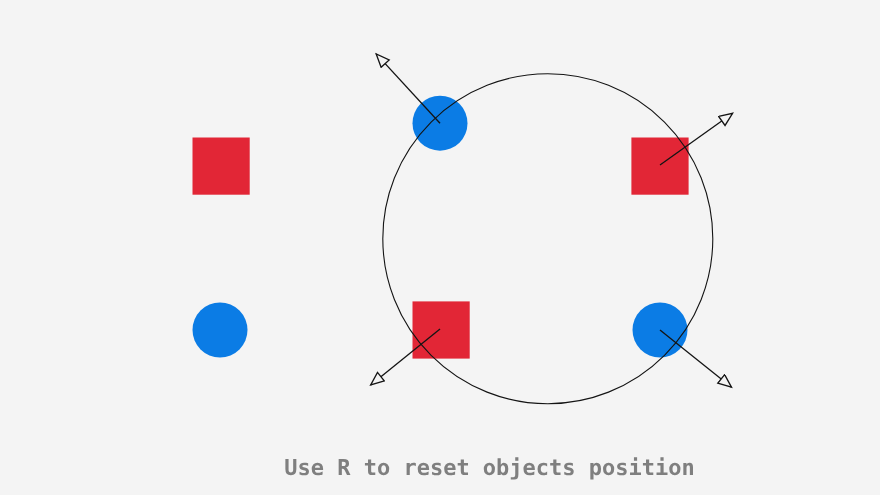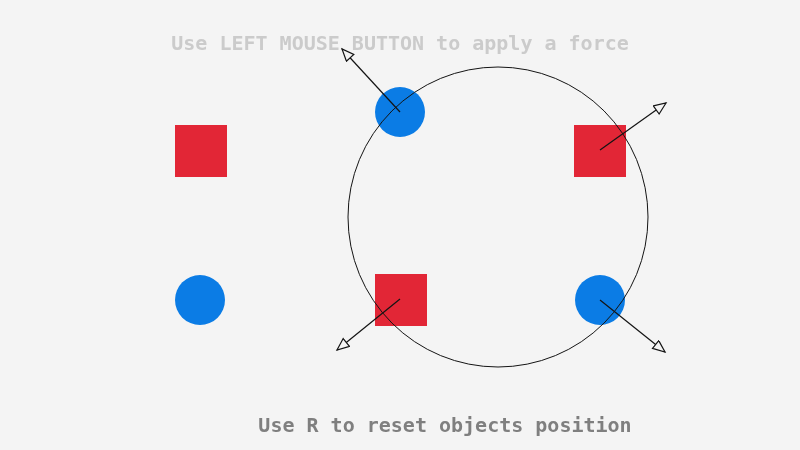--- a/index.html
+++ b/index.html
@@ -31,21 +31,20 @@
     position: absolute;
     left: 0;
     top: 0;
   }
 </style>
 </head>
 <body>
 
 <div id="app" style="background: rgb(244, 244, 244);">
 
-  <div id="instruction-top" class="instruction" style="color: rgb(203, 203, 203);">Use LEFT MOUSE BUTTON to apply a force</div>
 
   <svg id="scene-svg" width="800" height="450" viewBox="0 0 800 450">
     <defs>
       <marker id="arrow-head" markerUnits="userSpaceOnUse" markerWidth="16" markerHeight="13" refX="13" refY="5.5" orient="auto">
         <path id="arrow-head-path" d="M1,0.5 L13,5.5 L1,10.5 Z" stroke-width="1.2" stroke-linejoin="miter" fill="#f4f4f4" stroke="#141414"></path>
       </marker>
     </defs>
     <g id="layer-bodies">
         <rect x="175" y="125" width="52" height="52" fill="#e22636"></rect>
         <rect x="574" y="125" width="52" height="52" fill="#e22636"></rect>

